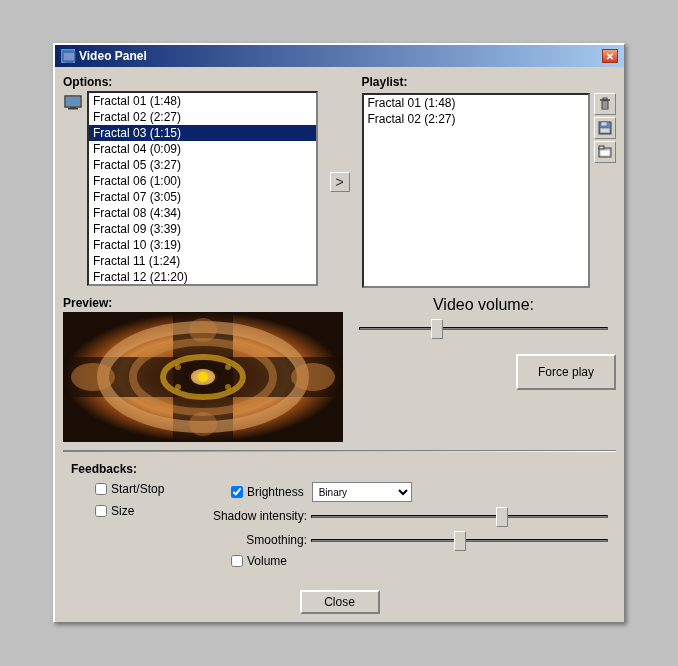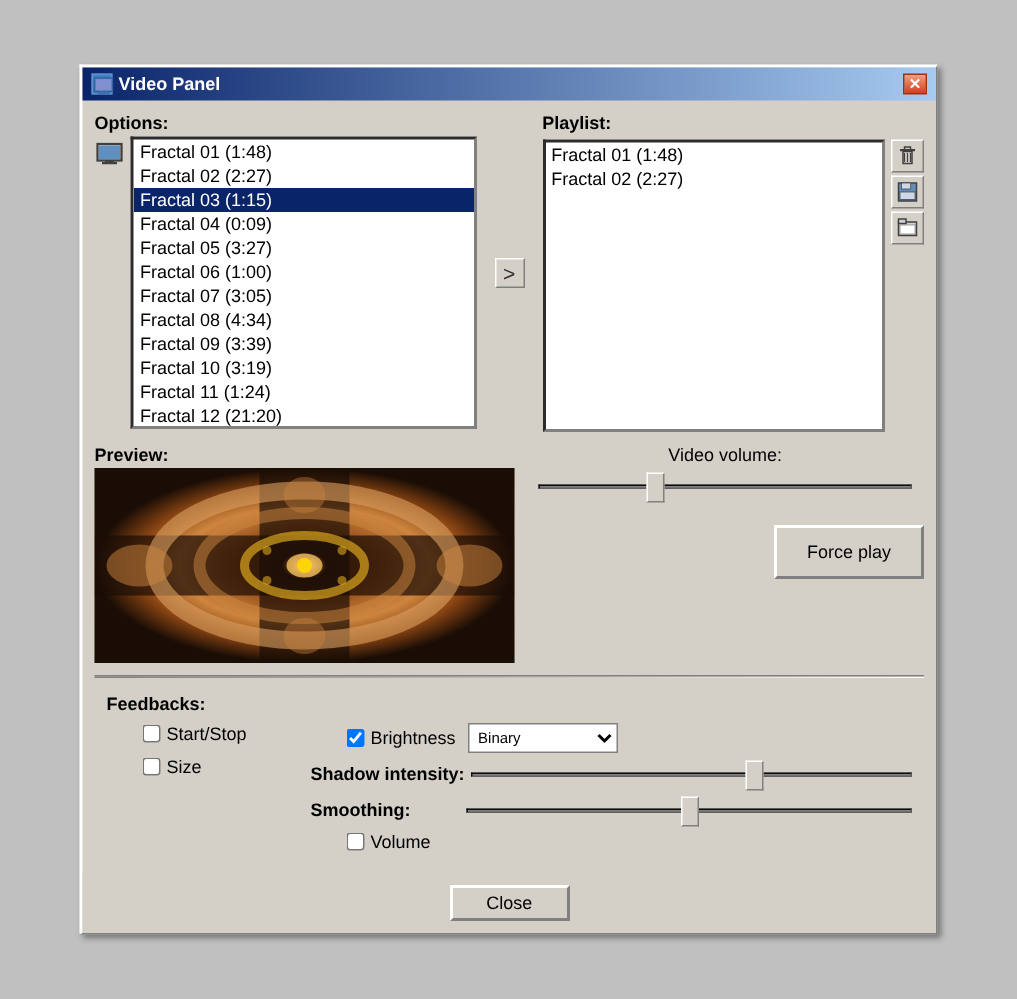--- a/index.html
+++ b/index.html
@@ -167,21 +167,21 @@
       flex-direction: column;
       gap: 8px;
     }
     .volume-section {
       display: flex;
       flex-direction: column;
     }
     .volume-label {
       text-align: center;
       margin-bottom: 4px;
-      font-size: 12px;
+      font-size: 16px;
     }
     .slider-container {
       display: flex;
       align-items: center;
       padding: 0 8px;
     }
     input[type=range] {
       width: 100%;
       height: 20px;
       -webkit-appearance: none;
@@ -269,23 +269,22 @@
       background: white;
       padding: 0 2px;
       width: 100px;
     }
     .slider-row {
       display: flex;
       align-items: center;
       gap: 4px;
     }
     .slider-row label {
-      text-align: left;
+      text-align: right;
       min-width: 100px;
-      font-weight: bold;
     }
     .slider-row input[type=range] {
       flex: 1;
     }
     .bottom-bar {
       display: flex;
       justify-content: center;
       padding: 8px;
       background: #d4d0c8;
     }

